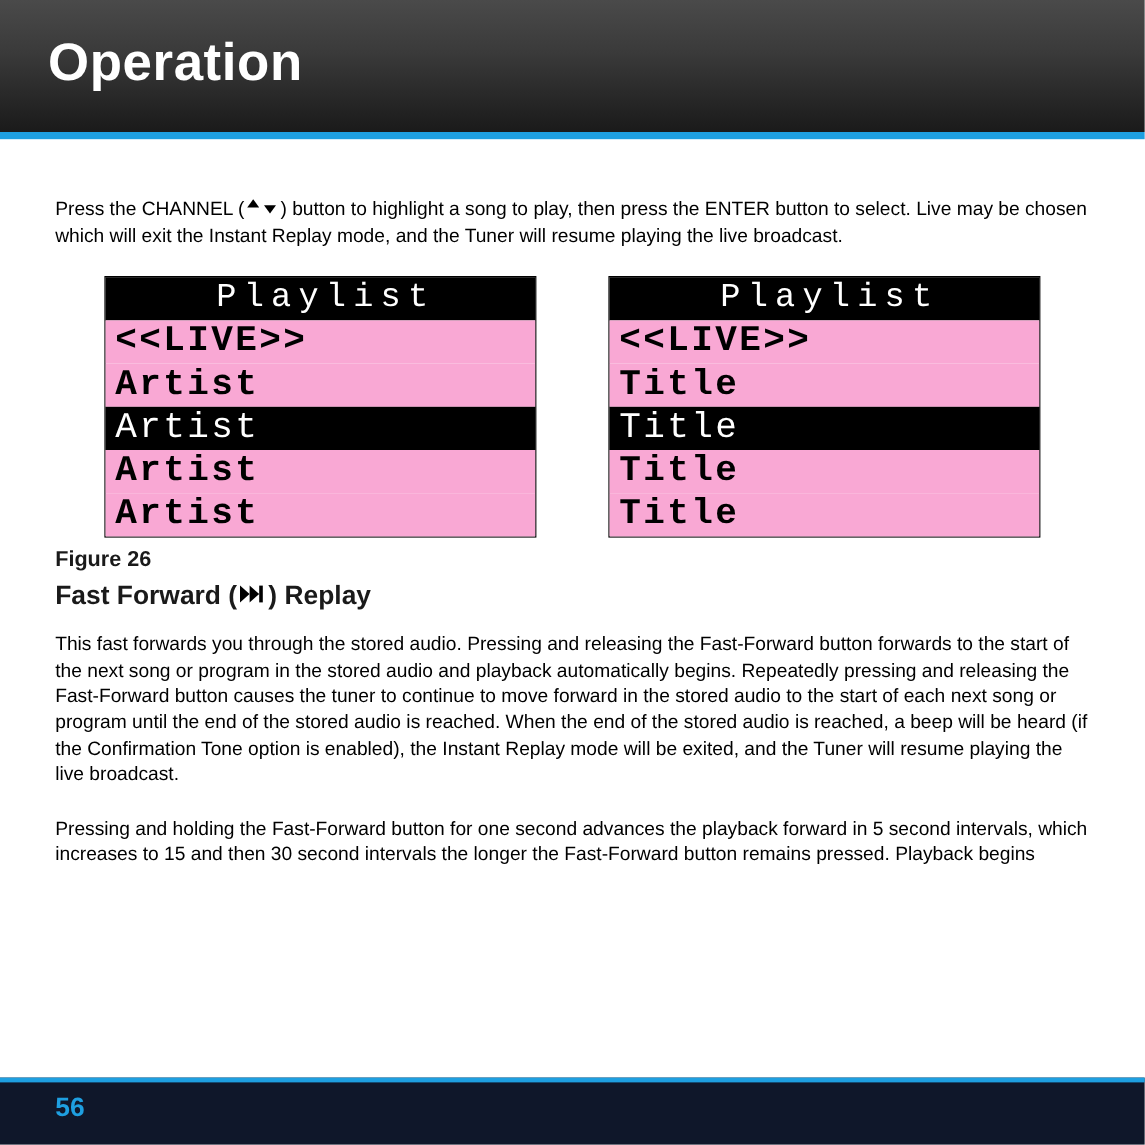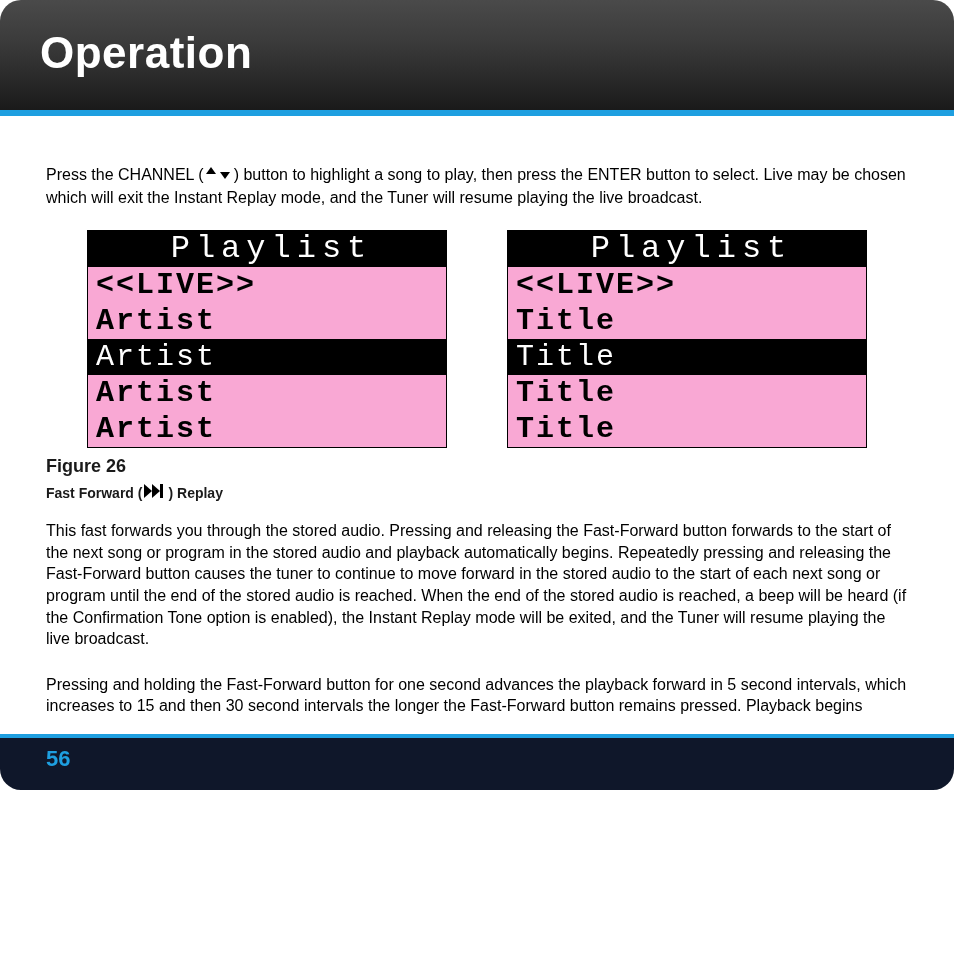--- a/index.html
+++ b/index.html
@@ -50,40 +50,40 @@
     white-space: pre;
     height: 36px;
     display: flex;
     align-items: center;
   }
   .lcd-header {
     background: #000;
     color: #fff;
     justify-content: center;
     letter-spacing: 6px;
-    font-size: 32px;
+    font-size: 28px;
     padding-left: 17px;
   }
   .lcd-normal {
     background: #f9a8d4;
     color: #000;
     font-weight: bold;
   }
   .lcd-highlight {
     background: #000;
     color: #fff;
   }
   .figure-caption {
     text-align: left;
     font-size: 18px;
     font-weight: 700;
     margin: 8px 0 6px 0;
   }
   .subheading {
-    font-size: 14px;
+    font-size: 22px;
     font-weight: 700;
     margin: 4px 0 18px 0;
     display: flex;
     align-items: center;
     gap: 0;
   }
   .ff-icon {
     display: inline-block;
     vertical-align: middle;
     margin: 0 2px;
@@ -96,21 +96,21 @@
     width: 954px;
     border-top: 4px solid #1e9fe0;
     padding: 8px 0 18px 46px;
     background: #0f172a;
   }
   .page-num {
     color: #1e9fe0;
     font-weight: 700;
     font-size: 22px;
   }
-  .page-frame { position: relative; width: 954px; height: 790px; overflow: hidden; border-radius: 21px; }
+  .page-frame { position: relative; width: 954px; height: 954px; overflow: hidden; }
 </style>
 </head>
 <body>
 <div class="page-frame">
 
 <div class="header-bar">
   <div class="header-title">Operation</div>
 </div>
 <div class="accent-line"></div>
 

